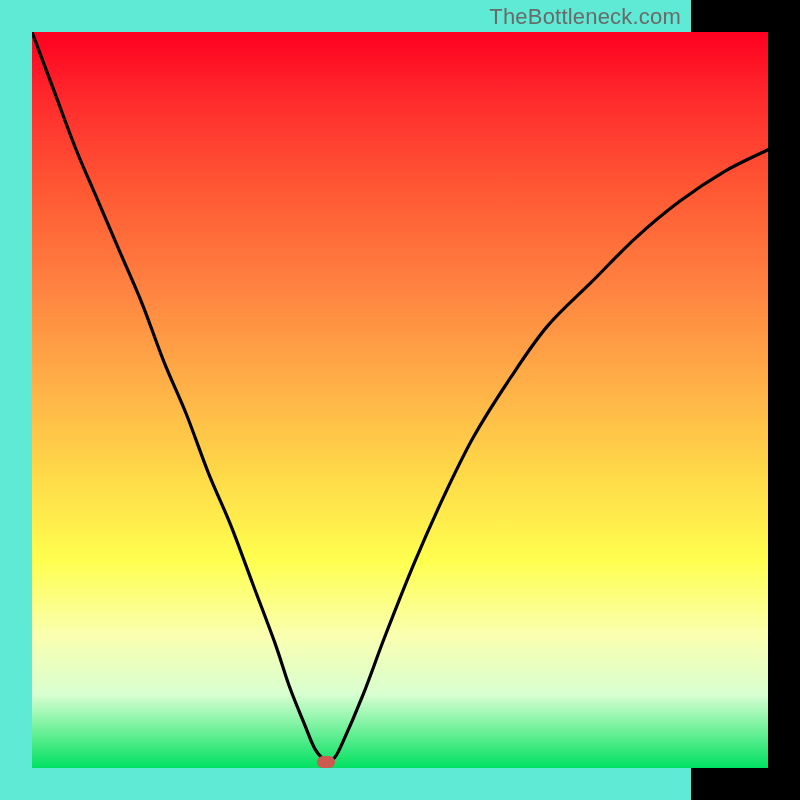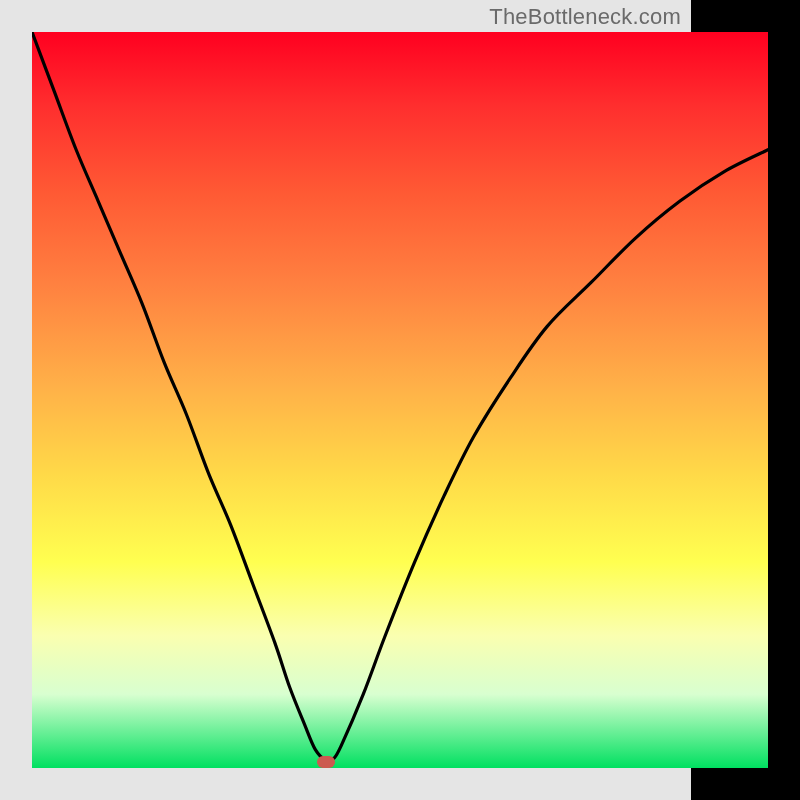--- a/index.html
+++ b/index.html
@@ -10,21 +10,21 @@
     background: #000;
     overflow: hidden;
     font-family: Arial, Helvetica, sans-serif;
   }
   .frame {
     position: absolute;
     left: 0;
     top: 0;
     width: 691px;
     height: 800px;
-    background: #e5e5e5;
+    background: #5eead4;
     text-align: center;
   }
   .plot-area {
     position: absolute;
     left: 32px;
     top: 32px;
     width: 736px;
     height: 736px;
     background: linear-gradient(to bottom,
       #ff0020 0%,

